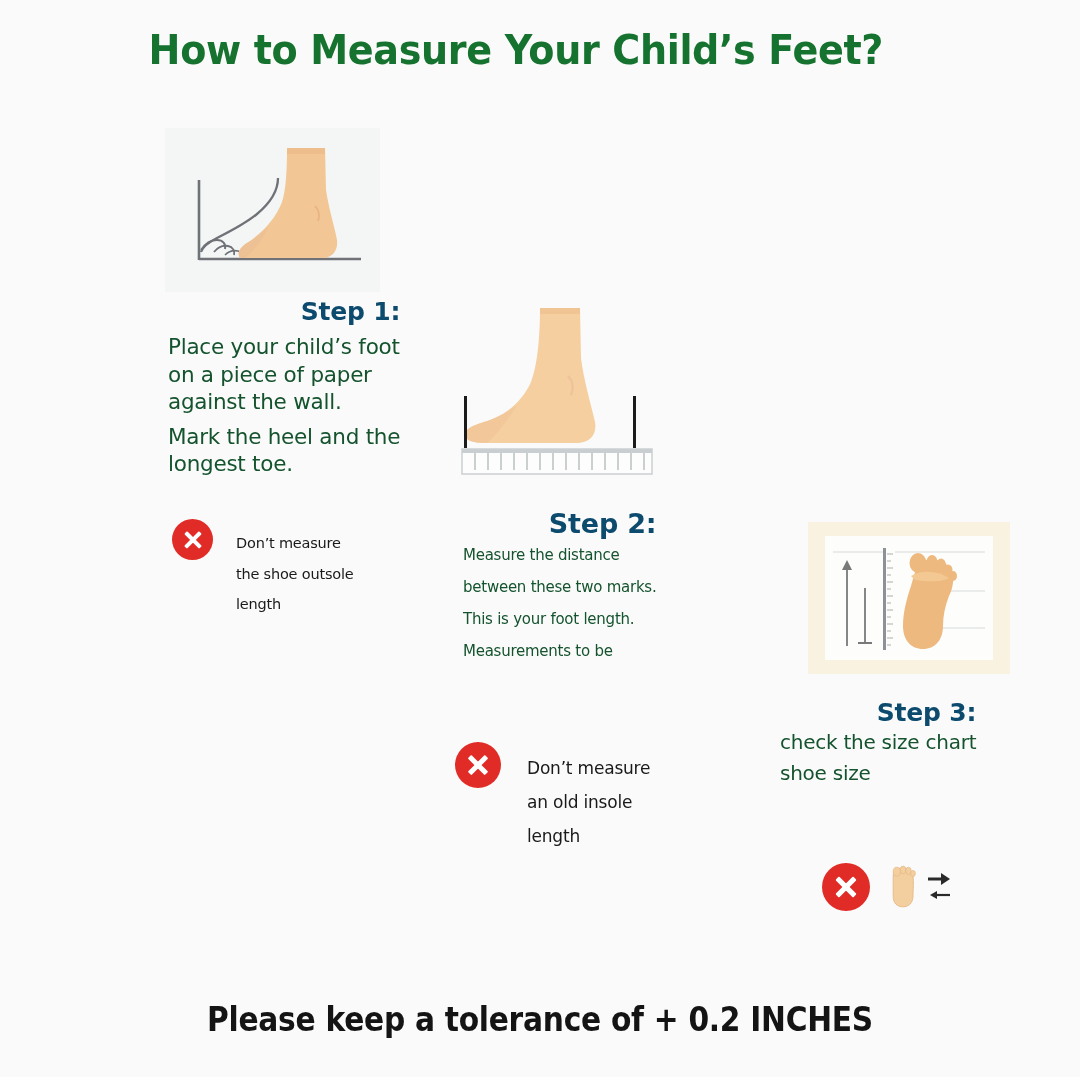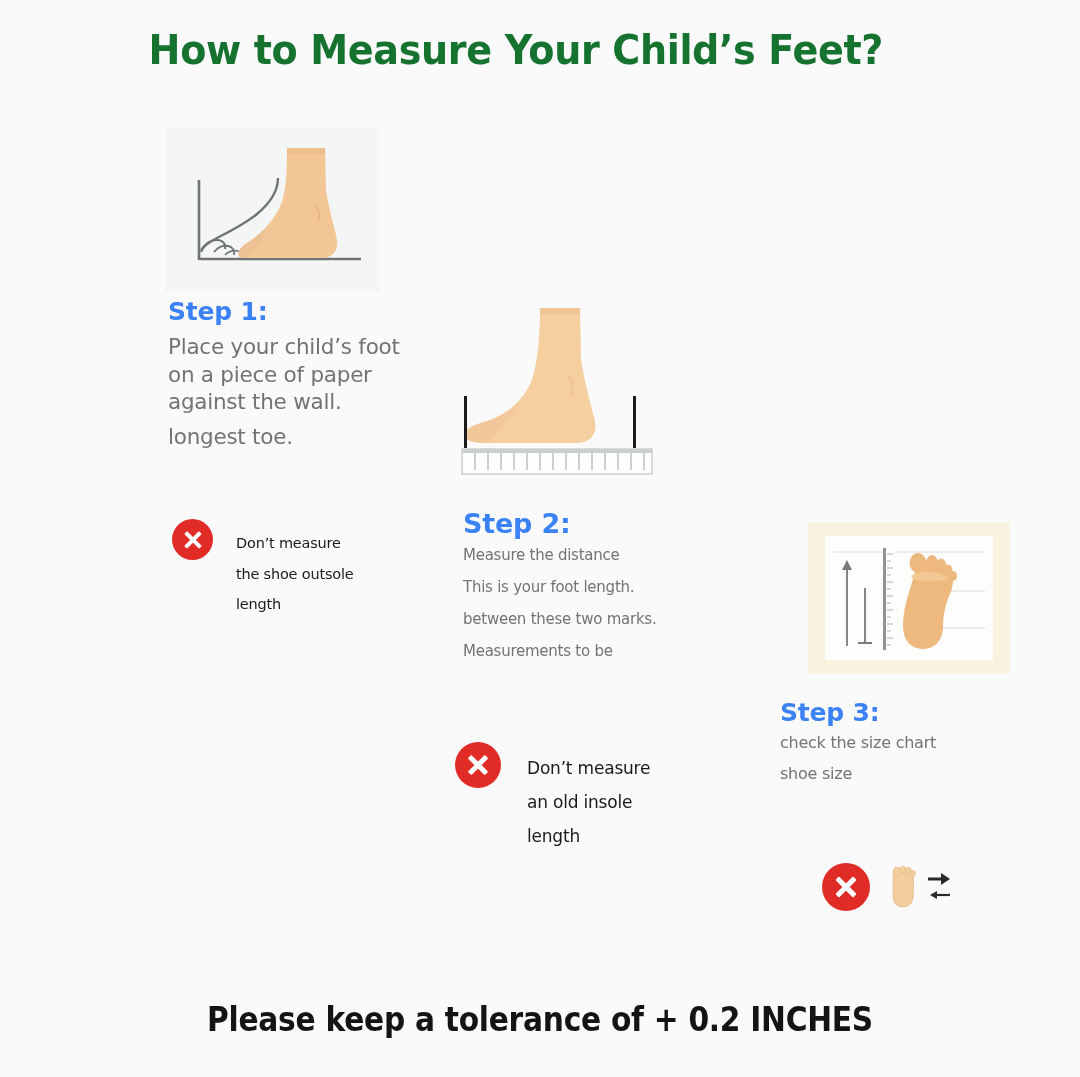--- a/index.html
+++ b/index.html
@@ -53,46 +53,47 @@
     white-space: nowrap;
   }
 
   
   .step-block {
     position: absolute;
   }
   .step-head {
     font-family: "DejaVu Sans", sans-serif;
     font-weight: bold;
-    color: #3b82f6;
+    color: #0c4a6e;
     letter-spacing: -0.2px;
+    text-align: right;
   }
   .step-body p {
     margin: 0;
     font-family: "DejaVu Sans", sans-serif;
-    color: #737373;
+    color: #14532d;
     letter-spacing: -0.25px;
     white-space: nowrap;
   }
 
   
   #step1-block { left: 168px; top: 297px; }
   #step1-block .step-head { font-size: 25px; margin-bottom: 7px; }
   #step1-block .step-body p { font-size: 21.5px; line-height: 27.5px; }
   #step1-block .gap { height: 7px; }
 
   
   #step2-block { left: 463px; top: 508px; }
   #step2-block .step-head { font-size: 27px; }
   #step2-block .step-body p { font-size: 15px; line-height: 32px; }
 
   
   #step3-block { left: 780px; top: 698px; }
   #step3-block .step-head { font-size: 25px; margin-bottom: 0; }
-  #step3-block .step-body p { font-size: 16px; line-height: 31px; }
+  #step3-block .step-body p { font-size: 20px; line-height: 31px; }
 
   
   .warn {
     position: absolute;
     display: flex;
     align-items: flex-start;
   }
   .warn .xcircle {
     border-radius: 50%;
     background: #e02b27;
@@ -174,20 +175,21 @@
     </svg>
   </div>
 
   <div class="step-block" id="step1-block">
     <div class="step-head">Step 1:</div>
     <div class="step-body">
       <p>Place your child’s foot</p>
       <p>on a piece of paper</p>
       <p>against the wall.</p>
       <div class="gap"></div>
+      <p>Mark the heel and the</p>
       <p>longest toe.</p>
     </div>
   </div>
 
   <div class="warn" id="warn1">
     <div class="xcircle"></div>
     <div class="xtext">
       <p>Don’t measure</p>
       <p>the shoe outsole</p>
       <p>length</p>
@@ -226,22 +228,22 @@
         <line x1="176" y1="153" x2="176" y2="170"></line>
         <line x1="189" y1="153" x2="189" y2="170"></line>
       </g>
     </svg>
   </div>
 
   <div class="step-block" id="step2-block">
     <div class="step-head">Step 2:</div>
     <div class="step-body">
       <p>Measure the distance</p>
+      <p>between these two marks.</p>
       <p>This is your foot length.</p>
-      <p>between these two marks.</p>
       <p>Measurements to be</p>
     </div>
   </div>
 
   <div class="warn" id="warn2">
     <div class="xcircle"></div>
     <div class="xtext">
       <p>Don’t measure</p>
       <p>an old insole</p>
       <p>length</p>

